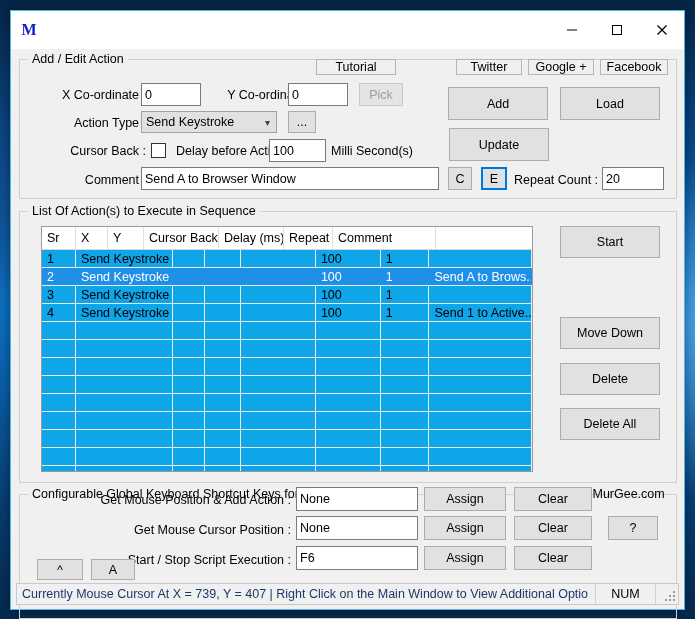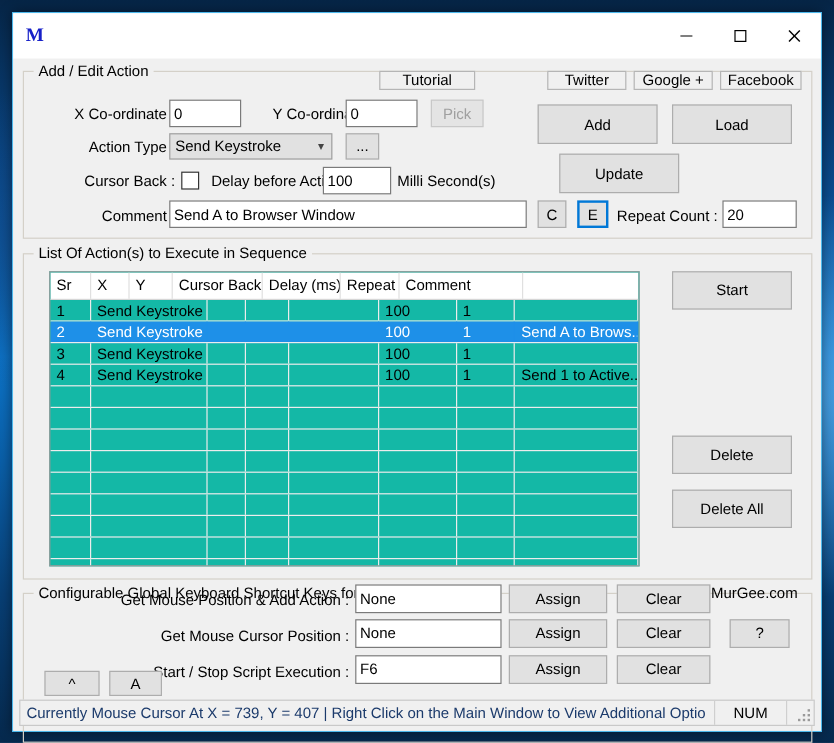--- a/index.html
+++ b/index.html
@@ -44,21 +44,21 @@
   .btn.disabled{color:#a0a0a0;background:#e4e4e4;border-color:#c8c8c8;}
   .btn.focused{border:2px solid #0078d7;background:#e1e1e1;}
 
   .combo{position:absolute;background:#e1e1e1;border:1px solid #a0a0a0;box-sizing:border-box;
     font-size:12.5px;color:#000;display:flex;align-items:center;padding-left:4px;cursor:default;}
   .combo .arrow{position:absolute;right:6px;top:50%;transform:translateY(-50%);
     font-size:10px;color:#444;}
   .chk{position:absolute;width:15px;height:15px;background:#fff;border:1px solid #333;
     box-sizing:border-box;cursor:default;}
 
-  .grid{position:absolute;background:#14b8a6;border:1px solid #9a9a9a;box-sizing:border-box;
+  .grid{position:absolute;background:#0ea5e9;border:1px solid #9a9a9a;box-sizing:border-box;
     overflow:hidden;}
   .gridhead{display:flex;height:22px;border-bottom:1px solid #d6d6d6;background:#fff;}
   .gh{font-size:12.5px;color:#000;display:flex;align-items:center;padding-left:5px;
     border-right:1px solid #e0e0e0;box-sizing:border-box;white-space:nowrap;overflow:hidden;}
   .grow{display:flex;height:17px;border-bottom:1px solid #ececec;}
   .grow.sel{background:#1e90e8;color:#fff;}
   .gc{font-size:12.5px;display:flex;align-items:center;padding-left:5px;
     border-right:1px solid #ececec;box-sizing:border-box;white-space:nowrap;overflow:hidden;}
   .grow.sel .gc{border-right-color:#1e90e8;}
   .gempty{display:flex;height:17px;border-bottom:1px solid #ececec;}
@@ -135,21 +135,21 @@
 
     <div class="lbl" style="left:35px;top:124px;width:100px;">Comment :</div>
     <input class="inp" style="left: 130px; top: 118px; width: 298px; height: 23px;" value="Send A to Browser Window">
     <div class="btn" style="left:437px;top:118px;width:24px;height:23px;">C</div>
     <div class="btn focused" style="left:470px;top:118px;width:26px;height:23px;">E</div>
     <div class="lbl" style="left:503px;top:124px;width:92px;text-align:left;">Repeat Count :</div>
     <input class="inp" style="left: 591px; top: 118px; width: 62px; height: 23px;" value="20">
 
     <div class="btn" style="left:437px;top:38px;width:100px;height:33px;">Add</div>
     <div class="btn" style="left:549px;top:38px;width:100px;height:33px;">Load</div>
-    <div class="btn" style="left:455px;top:79px;width:100px;height:33px;">Update</div>
+    <div class="btn" style="left:438px;top:79px;width:100px;height:33px;">Update</div>
 
     <div class="gbox" style="left:8px;top:162px;width:658px;height:272px;">
       <div class="glegend">List Of Action(s) to Execute in Sequence</div>
     </div>
 
     <div class="grid" style="left:30px;top:177px;width:492px;height:246px;">
       <div class="gridhead" id="grid-head">
           <div class="gh" style="width: 34px;">Sr</div>
           <div class="gh" style="width: 32px;">X</div>
           <div class="gh" style="width: 36px;">Y</div>
@@ -286,20 +286,21 @@
             <div class="gc" style="width: 36px;"></div>
             <div class="gc" style="width: 75px;"></div>
             <div class="gc" style="width: 65px;"></div>
             <div class="gc" style="width: 49px;"></div>
             <div class="gc" style="width: 103px;"></div>
           </div>
         </div>
     </div>
 
     <div class="btn" style="left:549px;top:177px;width:100px;height:32px;">Start</div>
+    <div class="btn" style="left:549px;top:268px;width:100px;height:32px;">Move Down</div>
     <div class="btn" style="left:549px;top:359px;width:100px;height:32px;">Delete All</div>
     <div class="btn" style="left:549px;top:314px;width:100px;height:32px;">Delete</div>
 
     <div class="gbox" style="left:8px;top:445px;width:658px;height:125px;">
       <div class="glegend">Configurable Global Keyboard Shortcut Keys for this Script</div>
     </div>
     <div class="support" style="left:525px;top:438px;">Support@MurGee.com</div>
 
     <div class="lbl" style="left:60px;top:444px;width:220px;">Get Mouse Position &amp; Add Action :</div>
     <input class="inp" style="left: 285px; top: 438px; width: 122px; height: 24px;" value="None">

